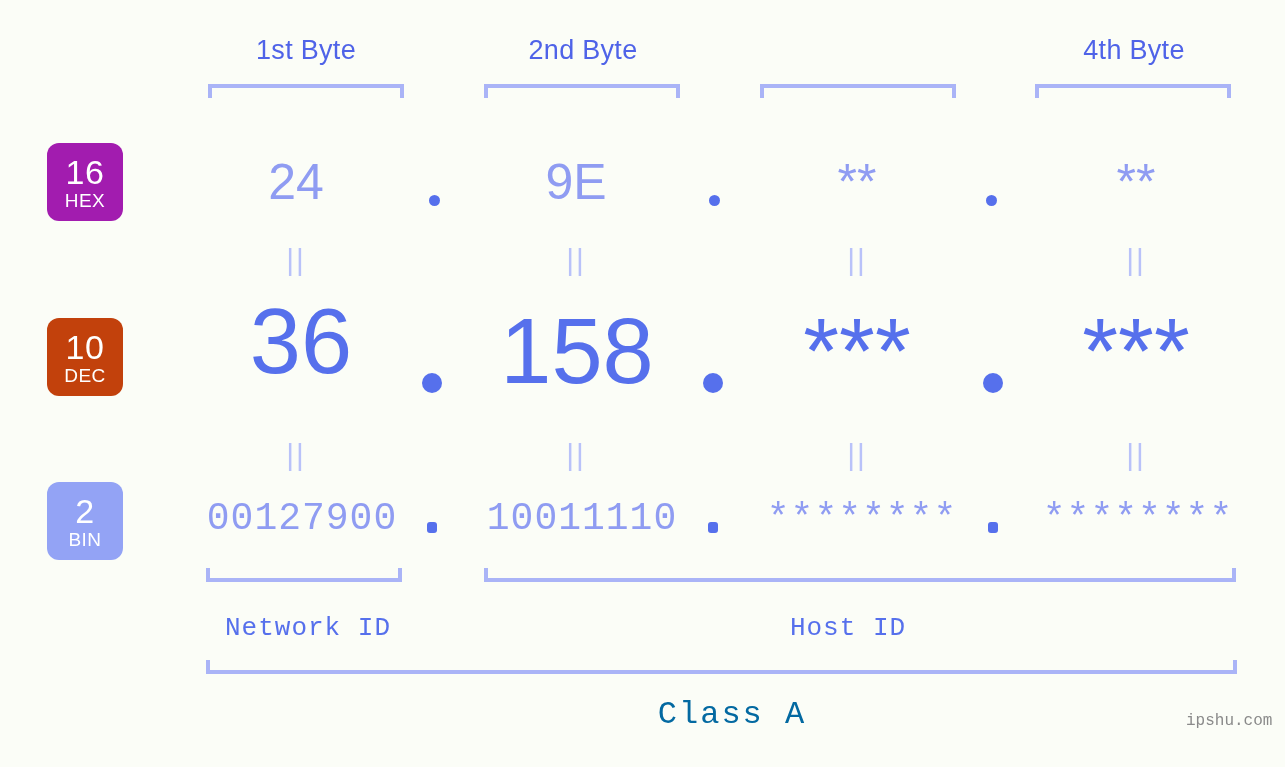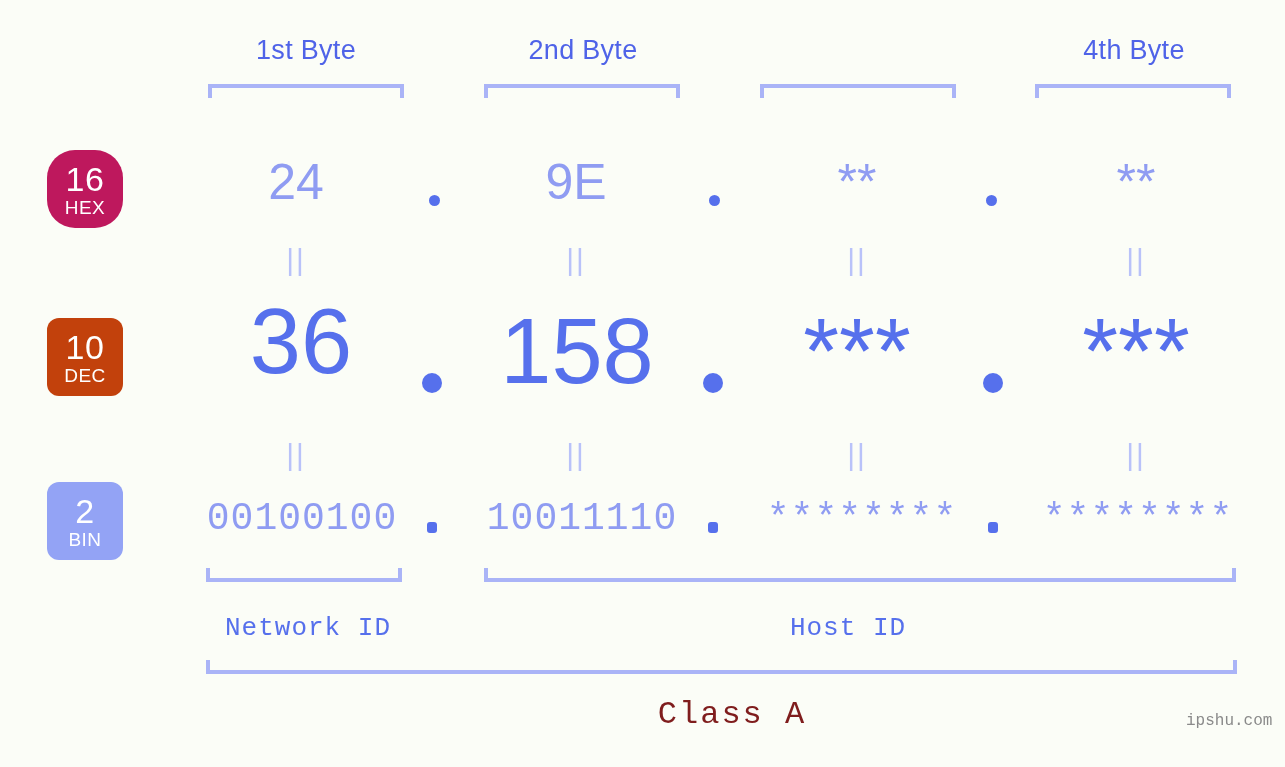--- a/index.html
+++ b/index.html
@@ -132,21 +132,21 @@
     text-align: center;
     color: #5670ec;
     font-size: 26px;
     font-family: "Liberation Mono", monospace;
     letter-spacing: 1px;
     white-space: nowrap;
   }
   .class-label {
     position: absolute;
     text-align: center;
-    color: #7f1d1d;
+    color: #0369a1;
     font-size: 32px;
     font-family: "Liberation Mono", monospace;
     letter-spacing: 2px;
     white-space: nowrap;
   }
   .watermark {
     position: absolute;
     color: #8a8a8a;
     font-size: 16px;
     font-family: "Liberation Mono", monospace;
@@ -160,21 +160,21 @@
 
   <div class="byte-header" style="left:206px; top:35px; width:200px;">1st Byte</div>
   <div class="byte-header" style="left:483px; top:35px; width:200px;">2nd Byte</div>
   <div class="byte-header" style="left:1034px; top:35px; width:200px;">4th Byte</div>
 
   <div class="bracket-down" style="left:208px; top:84px; width:196px;"></div>
   <div class="bracket-down" style="left:484px; top:84px; width:196px;"></div>
   <div class="bracket-down" style="left:760px; top:84px; width:196px;"></div>
   <div class="bracket-down" style="left:1035px; top:84px; width:196px;"></div>
 
-  <div class="badge" style="left:47px; top:150px; background:#be185d;border-radius:28px;">
+  <div class="badge" style="left:47px; top:143px; background:#a21caf;">
     <span class="num">16</span>
     <span class="lbl">HEX</span>
   </div>
   <div class="badge" style="left:47px; top:318px; background:#c2410c;">
     <span class="num">10</span>
     <span class="lbl">DEC</span>
   </div>
   <div class="badge" style="left:47px; top:482px; background:#93a3f5;">
     <span class="num">2</span>
     <span class="lbl">BIN</span>
@@ -206,21 +206,21 @@
     <div class="dot dot-lg abs" style="left:703px; top:373px;"></div>
     <div class="dot dot-lg abs" style="left:983px; top:373px;"></div>
   </div>
 
   <div class="eq" style="left:196px; top:440px; width:200px;">||</div>
   <div class="eq" style="left:476px; top:440px; width:200px;">||</div>
   <div class="eq" style="left:757px; top:440px; width:200px;">||</div>
   <div class="eq" style="left:1036px; top:440px; width:200px;">||</div>
 
   <div class="row-bin">
-    <div class="val" style="left:196px; top:500px; width:212px;">00100100</div>
+    <div class="val" style="left:196px; top:500px; width:212px;">00127900</div>
     <div class="val" style="left:476px; top:500px; width:212px;">10011110</div>
     <div class="val" style="left:756px; top:500px; width:212px;">********</div>
     <div class="val" style="left:1032px; top:500px; width:212px;">********</div>
 
     <div class="dot dot-bin abs" style="left:427px; top:522px;"></div>
     <div class="dot dot-bin abs" style="left:708px; top:522px;"></div>
     <div class="dot dot-bin abs" style="left:988px; top:522px;"></div>
   </div>
 
   <div class="bracket-up" style="left:206px; top:568px; width:196px;"></div>

